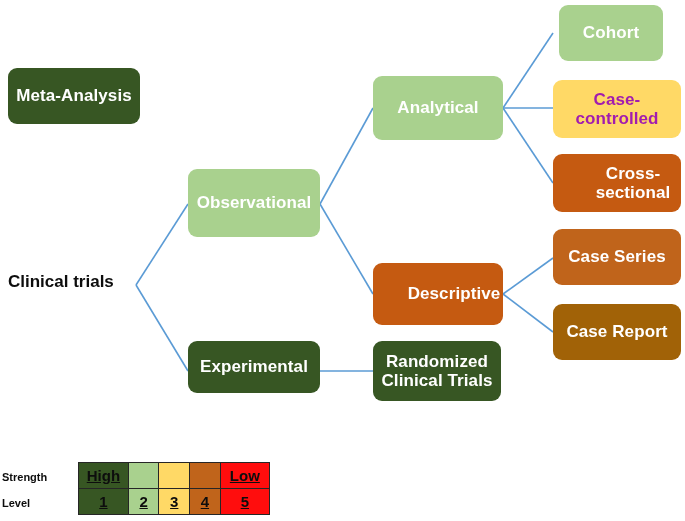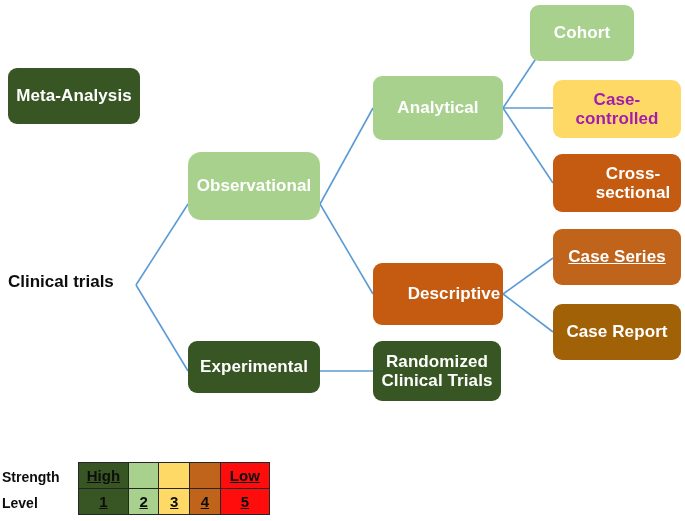--- a/index.html
+++ b/index.html
@@ -73,21 +73,21 @@
     top: 0px;
     width: 74px;
     height: 56px;
   }
   .legend-label {
     position: absolute;
     left: 0;
     width: 74px;
     height: 26px;
     line-height: 26px;
-    font-size: 14px;
+    font-size: 11px;
     font-weight: bold;
     color: #0d0d0d;
     text-align: left;
   }
   .legend-label.row1 { top: 2px; }
   .legend-label.row2 { top: 28px; }
 
   .legend-table {
     position: absolute;
     left: 78px;
@@ -134,40 +134,40 @@
       <path d="M503,294 L553,332"></path>
 
       <path d="M320,371 L373,371"></path>
     </g>
   </svg>
 
   <div class="root-label" style="left:8px; top:272px;">Clinical trials</div>
 
   <div class="node dark" style="left:8px; top:68px; width:132px; height:56px;">Meta-Analysis</div>
 
-  <div class="node lgreen" style="left:188px; top:152px; width:132px; height:68px;border-radius:13px;">Observational</div>
+  <div class="node lgreen" style="left:188px; top:169px; width:132px; height:68px;">Observational</div>
 
   <div class="node dark" style="left:188px; top:341px; width:132px; height:52px;">Experimental</div>
 
   <div class="node lgreen" style="left:373px; top:76px; width:130px; height:64px;">Analytical</div>
 
   <div class="node orange" style="left:373px; top:263px; width:130px; height:62px;">Descriptive</div>
 
   <div class="node dark" style="left:373px; top:341px; width:128px; height:60px; white-space:pre-line;">Randomized
 Clinical Trials</div>
 
-  <div class="node lgreen" style="left:530px; top:5px; width:104px; height:56px;">Cohort</div>
+  <div class="node lgreen" style="left:559px; top:5px; width:104px; height:56px;">Cohort</div>
 
   <div class="node yellow" style="left:553px; top:80px; width:128px; height:58px; white-space:pre-line;">Case-
 controlled</div>
 
   <div class="node orange" style="left:553px; top:154px; width:128px; height:58px; white-space:pre-line;">Cross-
 sectional</div>
 
-  <div class="node orange2" style="left:553px; top:229px; width:128px; height:56px;text-decoration:underline;">Case Series</div>
+  <div class="node orange2" style="left:553px; top:229px; width:128px; height:56px;">Case Series</div>
 
   <div class="node red" style="left:553px; top:304px; width:128px; height:56px;">Case Report</div>
 
   <div id="legend">
     <div class="legend-labels">
       <div class="legend-label row1">Strength</div>
       <div class="legend-label row2">Level</div>
     </div>
 
     <table class="legend-table">

